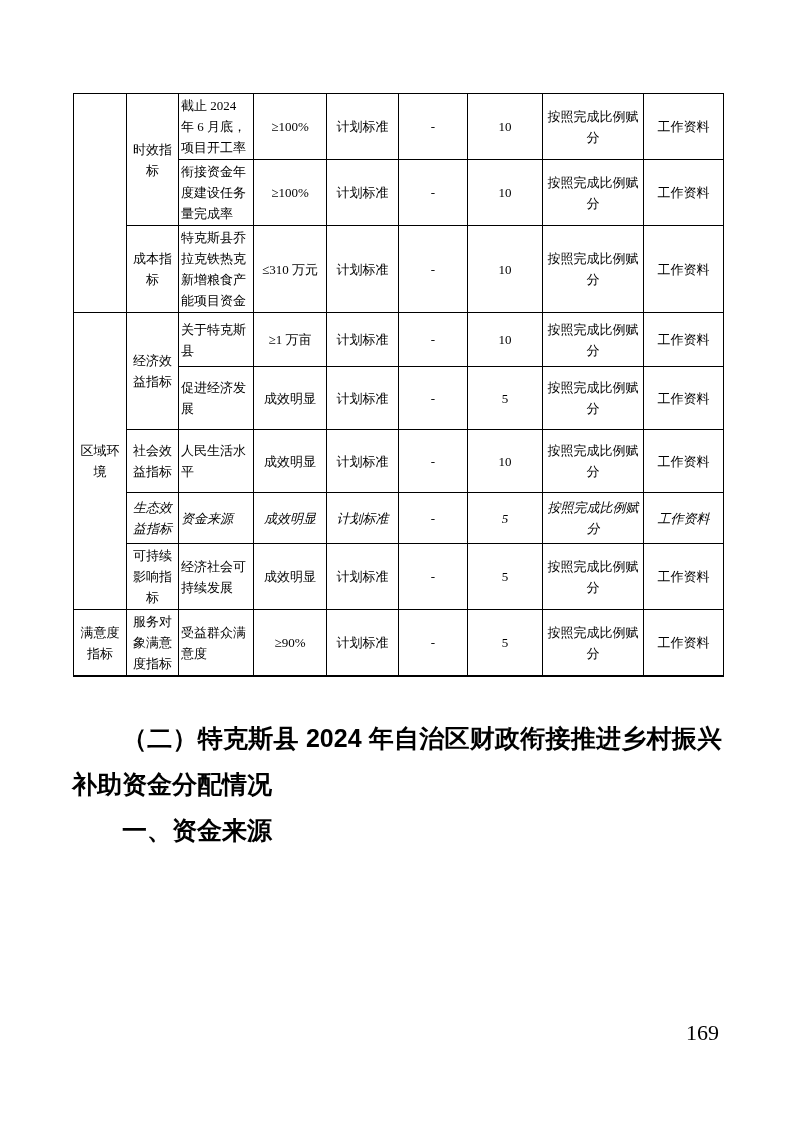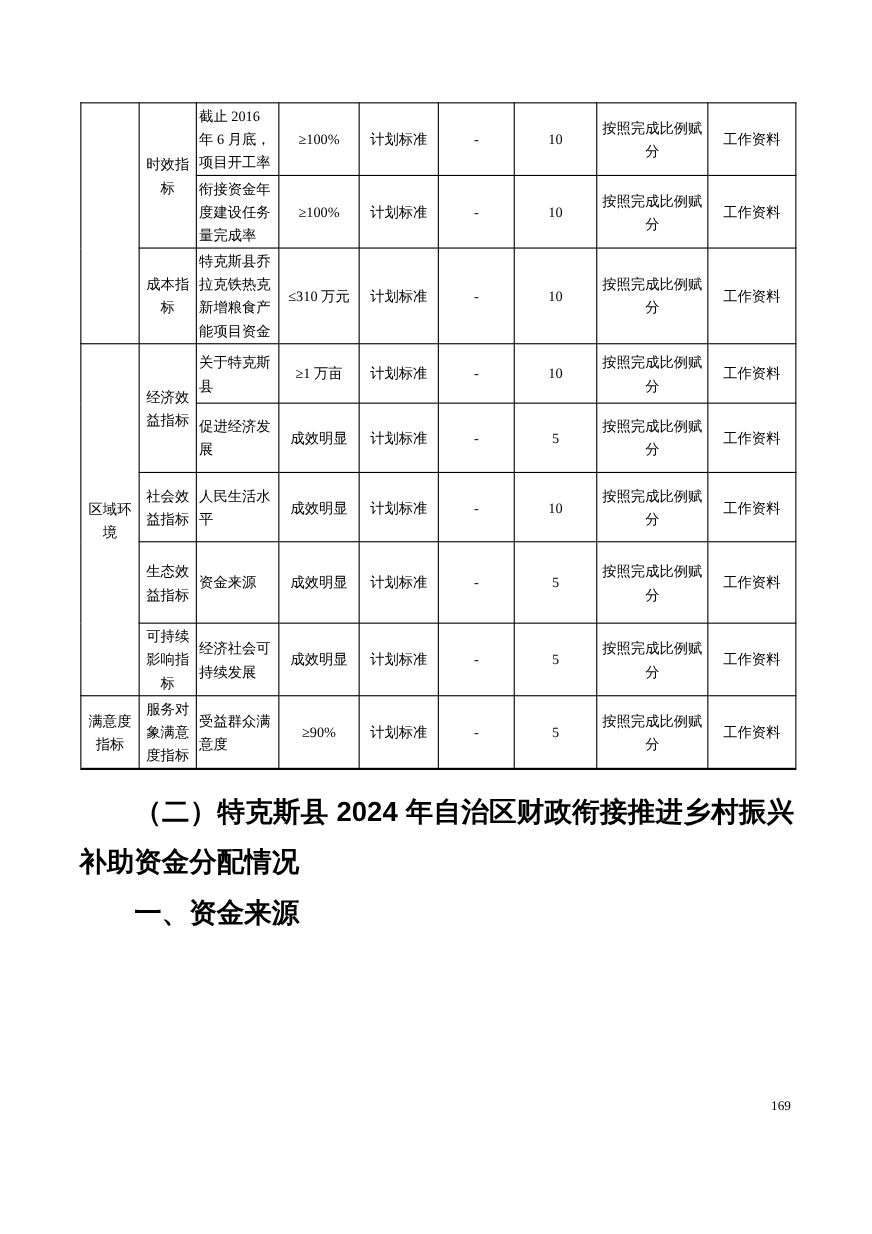--- a/index.html
+++ b/index.html
@@ -32,21 +32,21 @@
     padding:1px 2px;
     word-break:break-all;
   }
   table.perf td.name { text-align:left; }
   table.perf tr:nth-child(1) { height:64px; }
   table.perf tr:nth-child(2) { height:63px; }
   table.perf tr:nth-child(3) { height:86px; }
   table.perf tr:nth-child(4) { height:54px; }
   table.perf tr:nth-child(5) { height:63px; }
   table.perf tr:nth-child(6) { height:63px; }
-  table.perf tr:nth-child(7) { height:74px; }
+  table.perf tr:nth-child(7) { height:51px;font-style:italic; }
   table.perf tr:nth-child(8) { height:62px; }
   table.perf tr:nth-child(9) { height:60px; }
 
   
   .content {
     position:absolute;
     left:72px; top:715px;
     width:650px;
     font-size:25px;
     line-height:46px;
@@ -64,22 +64,22 @@
   }
   .content .subheading {
     margin:0;
     font-weight:700;
     text-indent:2em;
     font-family:"Liberation Sans", sans-serif;
   }
 
   .page-number {
     position:absolute;
-    right:74px; top:992px;
-    font-size:12px;
+    right:74px; top:1020px;
+    font-size:22px;
     line-height:26px;
   }
 </style>
 </head>
 <body>
 
 <div class="page">
 
   <table class="perf">
     <colgroup>
@@ -90,21 +90,21 @@
         <col style="width:72px">
         <col style="width:69px">
       <col style="width:75px">
         <col style="width:101px">
         <col style="width:80px">
     </colgroup>
     <tbody>
         <tr>
       <td rowspan="3"></td>
       <td rowspan="2">时效指标</td>
-      <td class="name">截止 2016 年 6 月底，项目开工率</td>
+      <td class="name">截止 2024 年 6 月底，项目开工率</td>
       <td>≥100%</td>
       <td>计划标准</td>
       <td>-</td>
       <td>10</td>
       <td>按照完成比例赋分</td>
       <td>工作资料</td>
     </tr>
     <tr>
       <td class="name">衔接资金年度建设任务量完成率</td>
       <td>≥100%</td>

